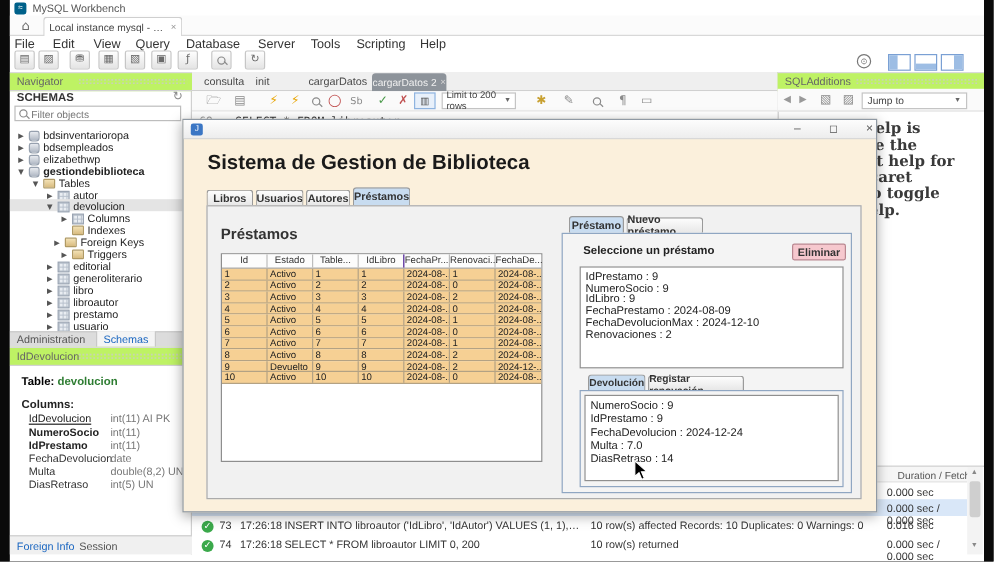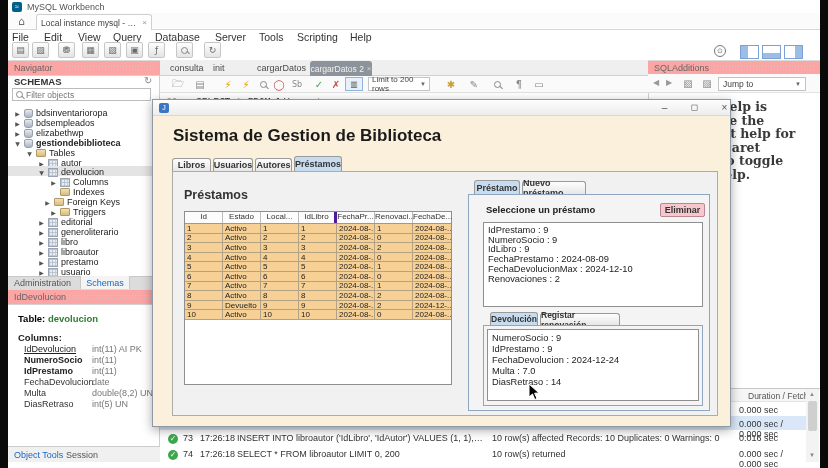--- a/index.html
+++ b/index.html
@@ -1,21 +1,21 @@
 <!DOCTYPE html>
 <html><head>
 <meta charset="utf-8">
 <style>
   *{margin:0;padding:0;box-sizing:border-box}
   html,body{width:828px;height:468px}
   body{position:relative;background:#101010;overflow:hidden;font-family:"Liberation Sans",sans-serif;-webkit-font-smoothing:antialiased}
   .abs{position:absolute}
   #bg{position:absolute;left:8px;top:0;width:812px;height:468px;background:#FFF}
   .bar{position:absolute;top:0;width:8px;height:468px;background:#0A0A0A;z-index:60}
-  .strip{position:absolute;background:#fca5a5;border-top:1px solid #DADADA;border-bottom:1px solid #D2D2D2;color:#666;font-size:9px;padding:2px 0 12px 6px}
+  .strip{position:absolute;background:#bef264;border-top:1px solid #DADADA;border-bottom:1px solid #D2D2D2;color:#666;font-size:9px;padding:2px 0 12px 6px}
   .strip::after{content:"";position:absolute;right:4px;top:4px;width:60%;height:5px;
      background-image:radial-gradient(#CACACA 0.7px,transparent 0.8px);background-size:3px 3px;opacity:.8}
   .icon16{position:absolute;width:17px;height:16px;border:1px solid #C6C6C6;border-radius:2px;background:linear-gradient(#FEFEFE,#E4E4E4);
      display:flex;align-items:center;justify-content:center;font-size:9px;color:#6A6A6A;font-family:"DejaVu Sans",sans-serif}
   .etool{position:absolute;width:16px;height:15px;display:flex;align-items:center;justify-content:center;font-size:10px;color:#8A8A8A;font-family:"DejaVu Sans",sans-serif}
   .menu-item{position:absolute;top:31px;height:13px;font-size:10.5px;color:#333;cursor:default}
   .trow{position:absolute;height:10px;display:flex;align-items:center;gap:3px;font-size:9px;color:#222;white-space:nowrap}
   .arr{font-size:6px;color:#555;width:7px;text-align:center;font-family:"DejaVu Sans",sans-serif}
   .dbicon{width:9px;height:9px;border-radius:2px 2px 3px 3px;background:linear-gradient(#E7EAEF,#AEB6C2);border:1px solid #96A0AE}
   .fldicon{width:10px;height:8px;background:linear-gradient(#F3E1B4,#D9BC80);border:1px solid #B09A64;border-radius:1px}
@@ -192,21 +192,21 @@
 <div class="abs" style="left:24px;top:366px;font-size:9px;color:#222;font-weight:bold">IdPrestamo</div>
 <div class="abs" style="left:92px;top:366px;font-size:9px;color:#777">int(11)</div>
 <div class="abs" style="left:24px;top:377px;font-size:9px;color:#333">FechaDevolucion</div>
 <div class="abs" style="left:92px;top:377px;font-size:9px;color:#777">date</div>
 <div class="abs" style="left:24px;top:388px;font-size:9px;color:#333">Multa</div>
 <div class="abs" style="left:92px;top:388px;font-size:9px;color:#777">double(8,2) UN</div>
 <div class="abs" style="left:24px;top:399px;font-size:9px;color:#333">DiasRetraso</div>
 <div class="abs" style="left:92px;top:399px;font-size:9px;color:#777">int(5) UN</div>
 
 <div class="abs" style="left:8px;top:446px;width:152px;height:16px;background:#F0F0F0;border-top:1px solid #CCC"></div>
-<div class="abs" style="left:14px;top:450px;font-size:9px;color:#1A66C0">Object Tools</div>
+<div class="abs" style="left:14px;top:450px;font-size:9px;color:#1A66C0">Foreign Info</div>
 <div class="abs" style="left:66px;top:450px;font-size:9px;color:#555">Session</div>
 
 <div class="abs" style="left:160px;top:60px;width:488px;height:16px;background:#EFEFEF;border-bottom:1px solid #D0D0D0"></div>
 <div class="etab" style="left:170px">consulta</div>
 <div class="etab" style="left:213px">init</div>
 <div class="etab" style="left:257px">cargarDatos</div>
 <div class="abs" style="left:310px;top:61px;width:62px;height:15px;background:#8D939A;border-radius:3px 3px 0 0;display:flex;align-items:center;justify-content:center;gap:3px">
   <span style="font-size:8.5px;color:#F0F0F0">cargarDatos 2</span>
   <span style="font-size:8px;color:#D5D5D5">×</span>
 </div>
@@ -303,22 +303,22 @@
   <div class="wtab" style="left:102px;top:58px;width:37px;height:13px;font-size:9px">Autores</div>
   <div class="wtab sel" style="left:141px;top:56px;width:48px;height:15px;font-size:9px">Préstamos</div>
 
   <div style="position:absolute;left:19px;top:71px;width:546px;height:245px;background:#F1F1F1;border:1px solid #ABABAB"></div>
 
   <div style="position:absolute;left:31px;top:88px;font-size:12.5px;font-weight:bold;color:#333">Préstamos</div>
   <div style="position:absolute;left:31px;top:111px;width:268px;height:174px;background:#FFF;border:1px solid #8E8E8E">
     <div style="display:flex;height:12px;background:#FCFCFC;border-bottom:1px solid #9A9A9A;font-size:8px;color:#333">
       <span style="width:38px;text-align:center;border-right:1px solid #BDBDBD">Id</span>
       <span style="width:38px;text-align:center;border-right:1px solid #BDBDBD">Estado</span>
-      <span style="width:38px;text-align:center;border-right:1px solid #BDBDBD">Local...</span>
-      <span style="width:38px;text-align:center;border-right:3px solid #4c1d95">IdLibro</span>
+      <span style="width:38px;text-align:center;border-right:1px solid #BDBDBD">Table...</span>
+      <span style="width:38px;text-align:center;border-right:1px solid #4c1d95">IdLibro</span>
       <span style="width:38px;text-align:center;border-right:1px solid #BDBDBD">FechaPr...</span>
       <span style="width:38px;text-align:center;border-right:1px solid #BDBDBD">Renovaci...</span>
       <span style="width:38px;text-align:center">FechaDe...</span>
     </div>
 
     <div style="display:flex;height:9.6px;background:#F6D094;font-size:8px;color:#222;border-bottom:1px solid #B3A284">
       <span class="cellr" style="width:38px">1</span>
         <span class="cellr" style="width:38px">Activo</span>
         <span class="cellr" style="width:38px">1</span>
         <span class="cellr" style="width:38px">1</span>

